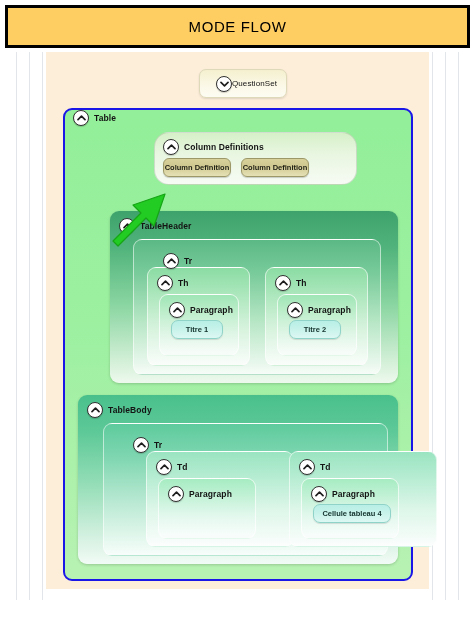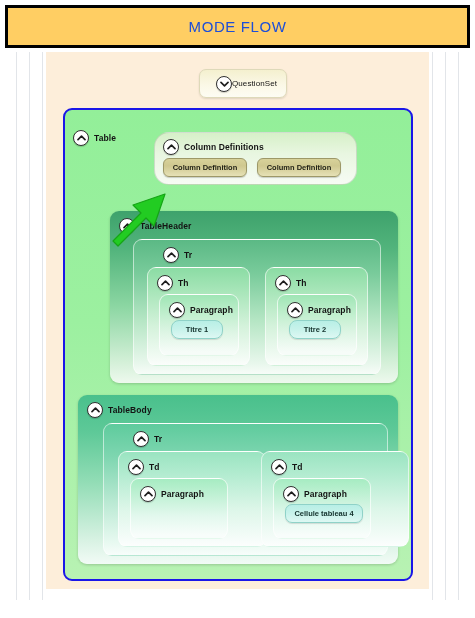--- a/index.html
+++ b/index.html
@@ -33,21 +33,21 @@
     border: 3px solid #000000;
     box-sizing: border-box;
     display: flex;
     align-items: center;
     justify-content: center;
   }
   #titlebar .title-text {
     font-size: 15px;
     font-weight: 400;
     letter-spacing: 0.6px;
-    color: #1d4ed8;
+    color: #000000;
   }
 
   
   #canvas {
     position: absolute;
     left: 5px;
     top: 52px;
     width: 465px;
     height: 561px;
     background: #ffffff;
@@ -133,21 +133,21 @@
     position: absolute;
     left: 17px;
     top: 56px;
     width: 350px;
     height: 473px;
     border: 2.5px solid #1a16e8;
     border-radius: 9px;
     background: linear-gradient(180deg, #93ef99 0%, #9cf0a0 45%, #b8f2b3 100%);
     box-sizing: border-box;
   }
-  #table-node > .node-head { position: absolute; left: 8px; top: 20px; }
+  #table-node > .node-head { position: absolute; left: 8px; top: 0; }
 
   
   #coldefs {
     position: absolute;
     left: 89px;
     top: 22px;
     width: 203px;
     height: 53px;
     border-radius: 15px;
     background: linear-gradient(180deg, #d6f0c8 0%, #e8f6e0 40%, #f7fbf4 100%);
@@ -157,21 +157,21 @@
   }
   #coldefs > .node-head { position: absolute; left: 8px; top: 6px; }
   .coldef-row {
     position: absolute;
     left: 8px;
     top: 25px;
     display: flex;
     gap: 10px;
   }
   .pill-khaki {
-    width: 84px;
+    width: 68px;
     height: 19px;
     border-radius: 6px;
     background: linear-gradient(180deg, #d8d29a 0%, #cfc890 40%, #e6e1b6 100%);
     border: 1px solid #9d9868;
     box-sizing: border-box;
     display: flex;
     align-items: center;
     justify-content: center;
     font-size: 7.5px;
     font-weight: bold;
@@ -229,21 +229,21 @@
     height: 136px;
     background: linear-gradient(180deg, #5bb985 0%, #79cb9b 25%, #b5e6c4 60%, #e8f7ec 92%, #f7fcf8 100%);
   }
   #tr-body {
     left: 25px;
     top: 28px;
     width: 285px;
     height: 133px;
     background: linear-gradient(180deg, #5ecb9d 0%, #7ed6b0 25%, #bae9d3 60%, #eafaf2 92%, #f8fdfb 100%);
   }
-  .tr-node > .node-head { position: absolute; left: 9px; top: 7px; padding-left: 20px; }
+  .tr-node > .node-head { position: absolute; left: 9px; top: 13px; padding-left: 20px; }
 
   
   .cell-node {
     position: absolute;
     top: 27px;
     border-radius: 9px;
     box-sizing: border-box;
     border: 1px solid rgba(255,255,255,0.6);
   }
   .cell-node > .node-head { position: absolute; left: 9px; top: 7px; }
@@ -253,20 +253,21 @@
     height: 99px;
     background: linear-gradient(180deg, #8bdca4 0%, #a9e6ba 25%, #d4f2db 60%, #f2fbf4 92%, #fbfdfb 100%);
   }
   #th-1 { left: 13px; }
   #th-2 { left: 131px; }
 
   #td-1, #td-2 {
     width: 148px;
     height: 96px;
     background: linear-gradient(180deg, #9ae4c1 0%, #b4ecd1 25%, #dcf6e8 60%, #f5fcf9 92%, #fcfefd 100%);
+    margin-left: 28px;
   }
   #td-1 { left: 14px; }
   #td-2 { left: 157px; }
 
   
   .para-node {
     position: absolute;
     left: 11px;
     top: 26px;
     border-radius: 9px;
@@ -297,21 +298,21 @@
     box-sizing: border-box;
     display: flex;
     align-items: center;
     justify-content: center;
     font-size: 7.5px;
     font-weight: bold;
     color: #13312c;
     box-shadow: 0 1px 1px rgba(0,0,0,0.12);
     cursor: pointer;
   }
-  .pill-aqua.w-titre { width: 52px; border-radius: 8px; }
+  .pill-aqua.w-titre { width: 52px; }
   .pill-aqua.w-cell { width: 78px; }
 </style>
 </head>
 <body>
 
 <div id="screen">
 
   <div id="titlebar">
     <span class="title-text">MODE FLOW</span>
   </div>

